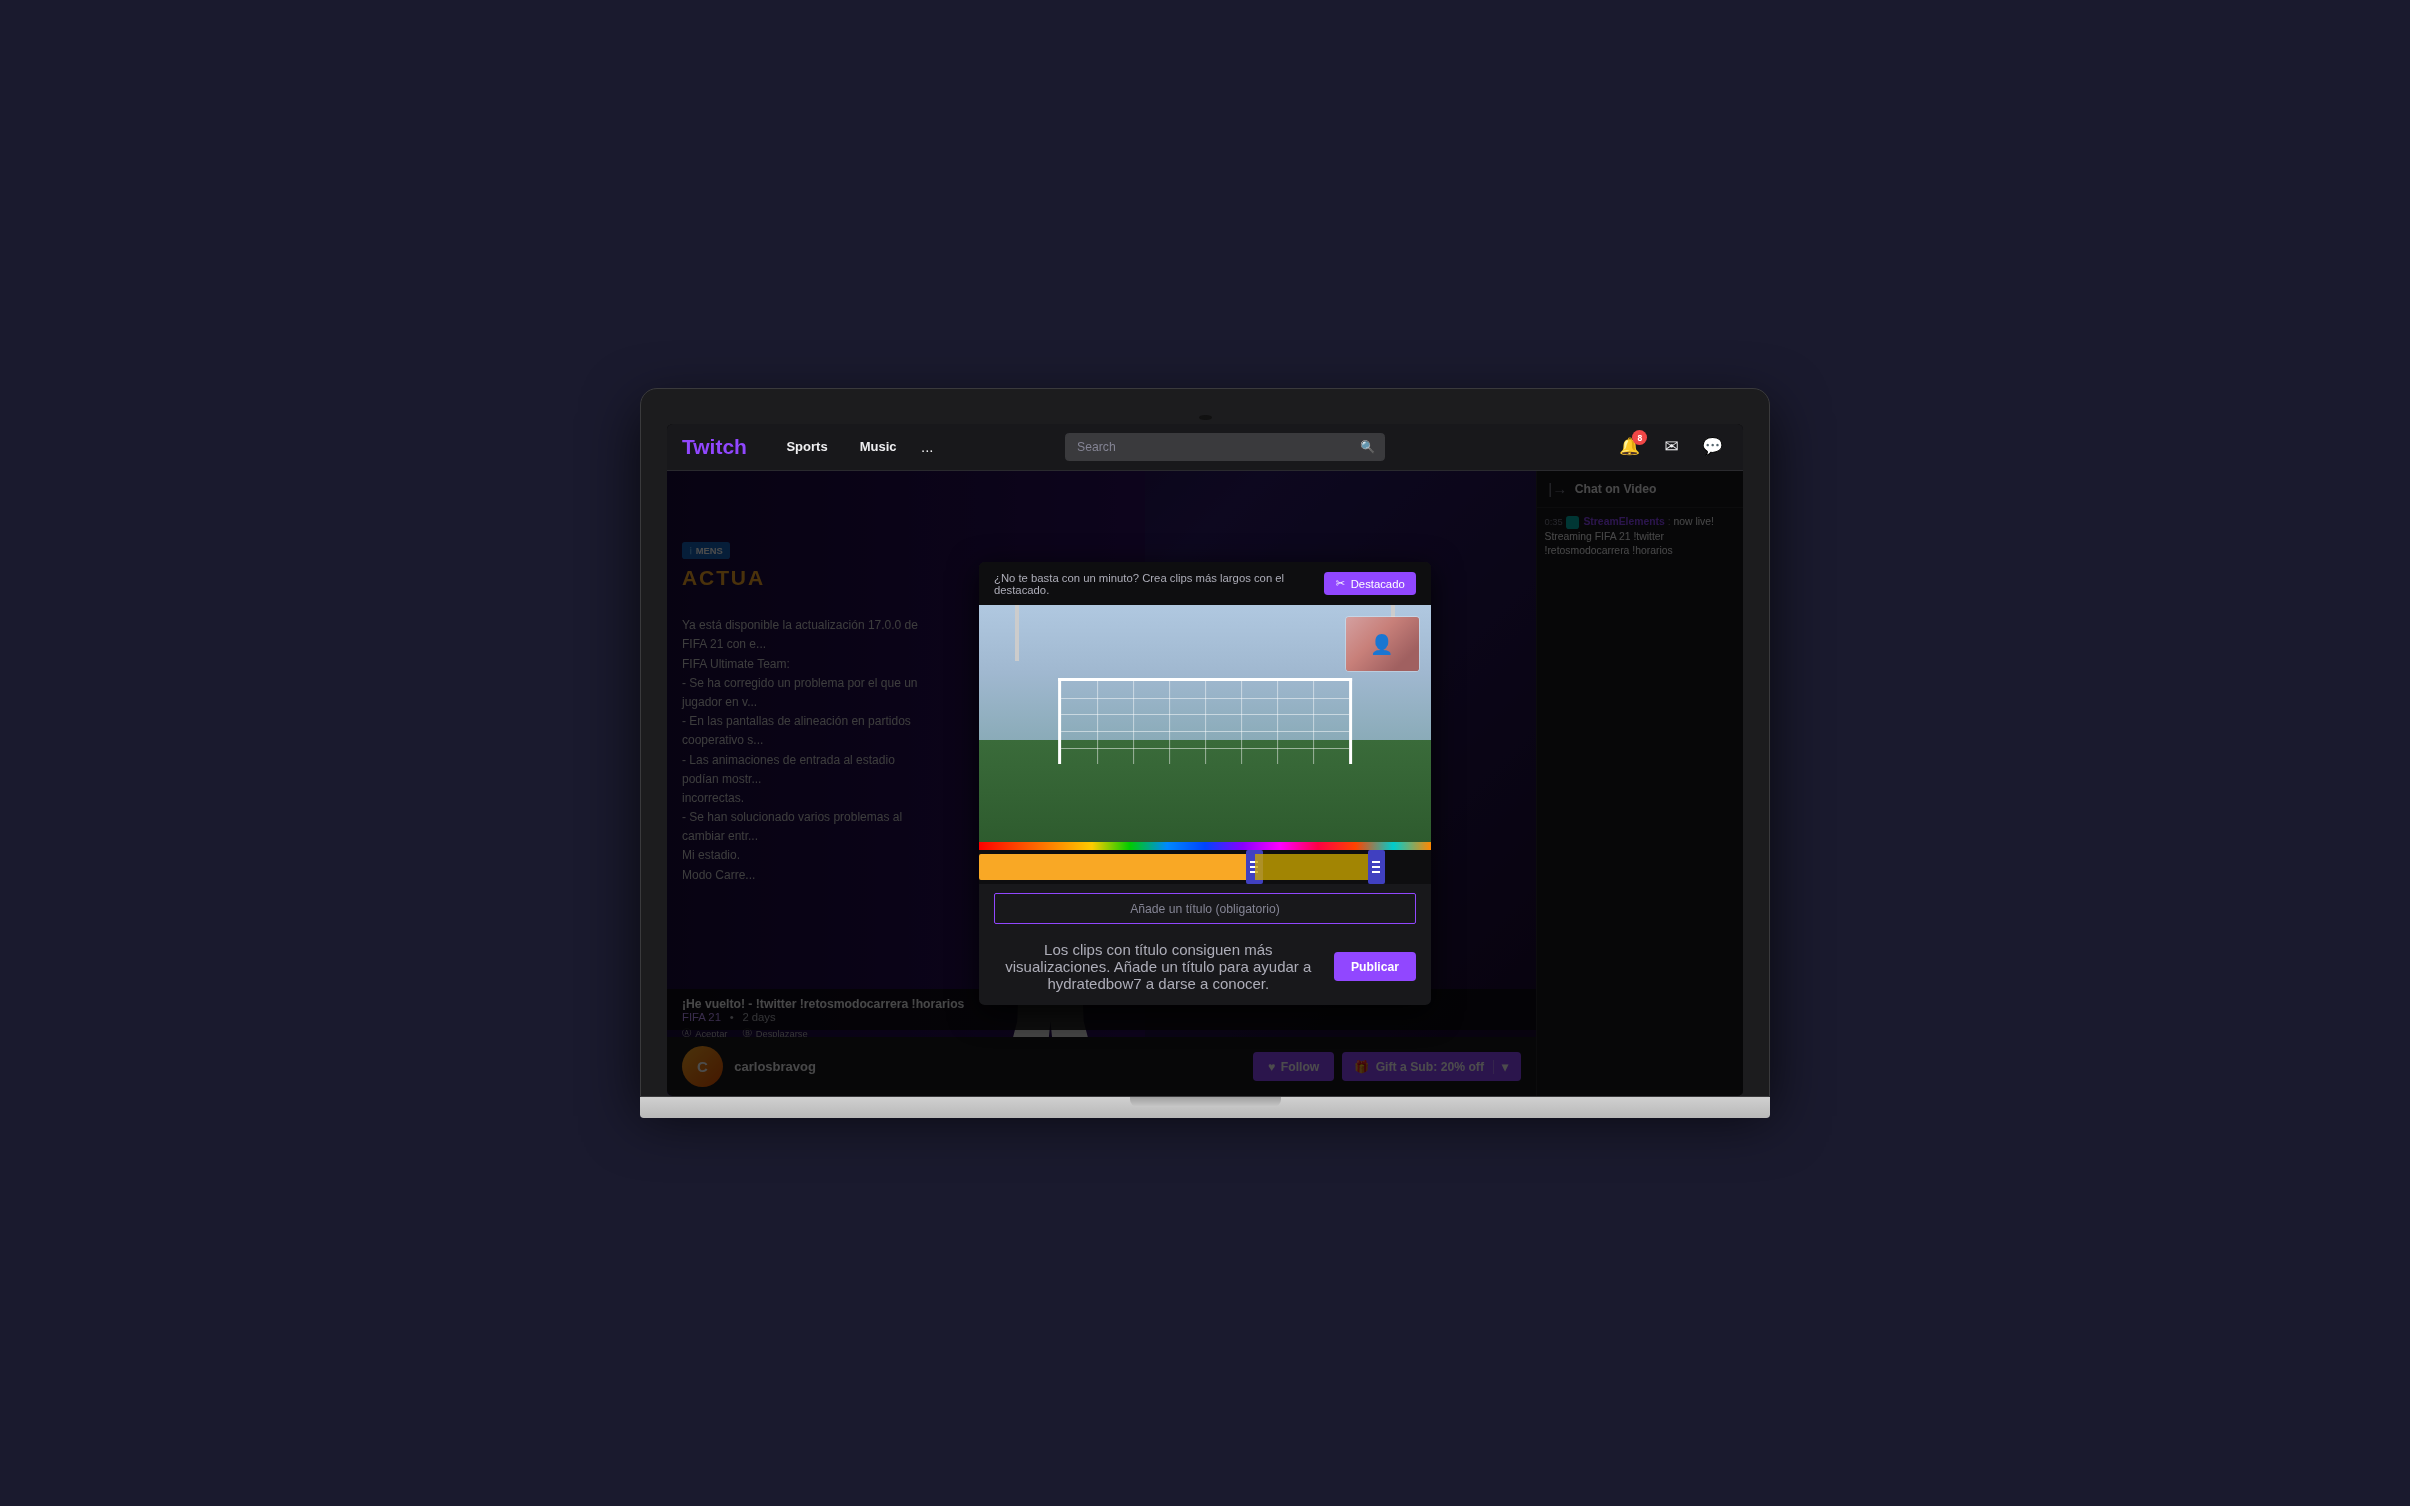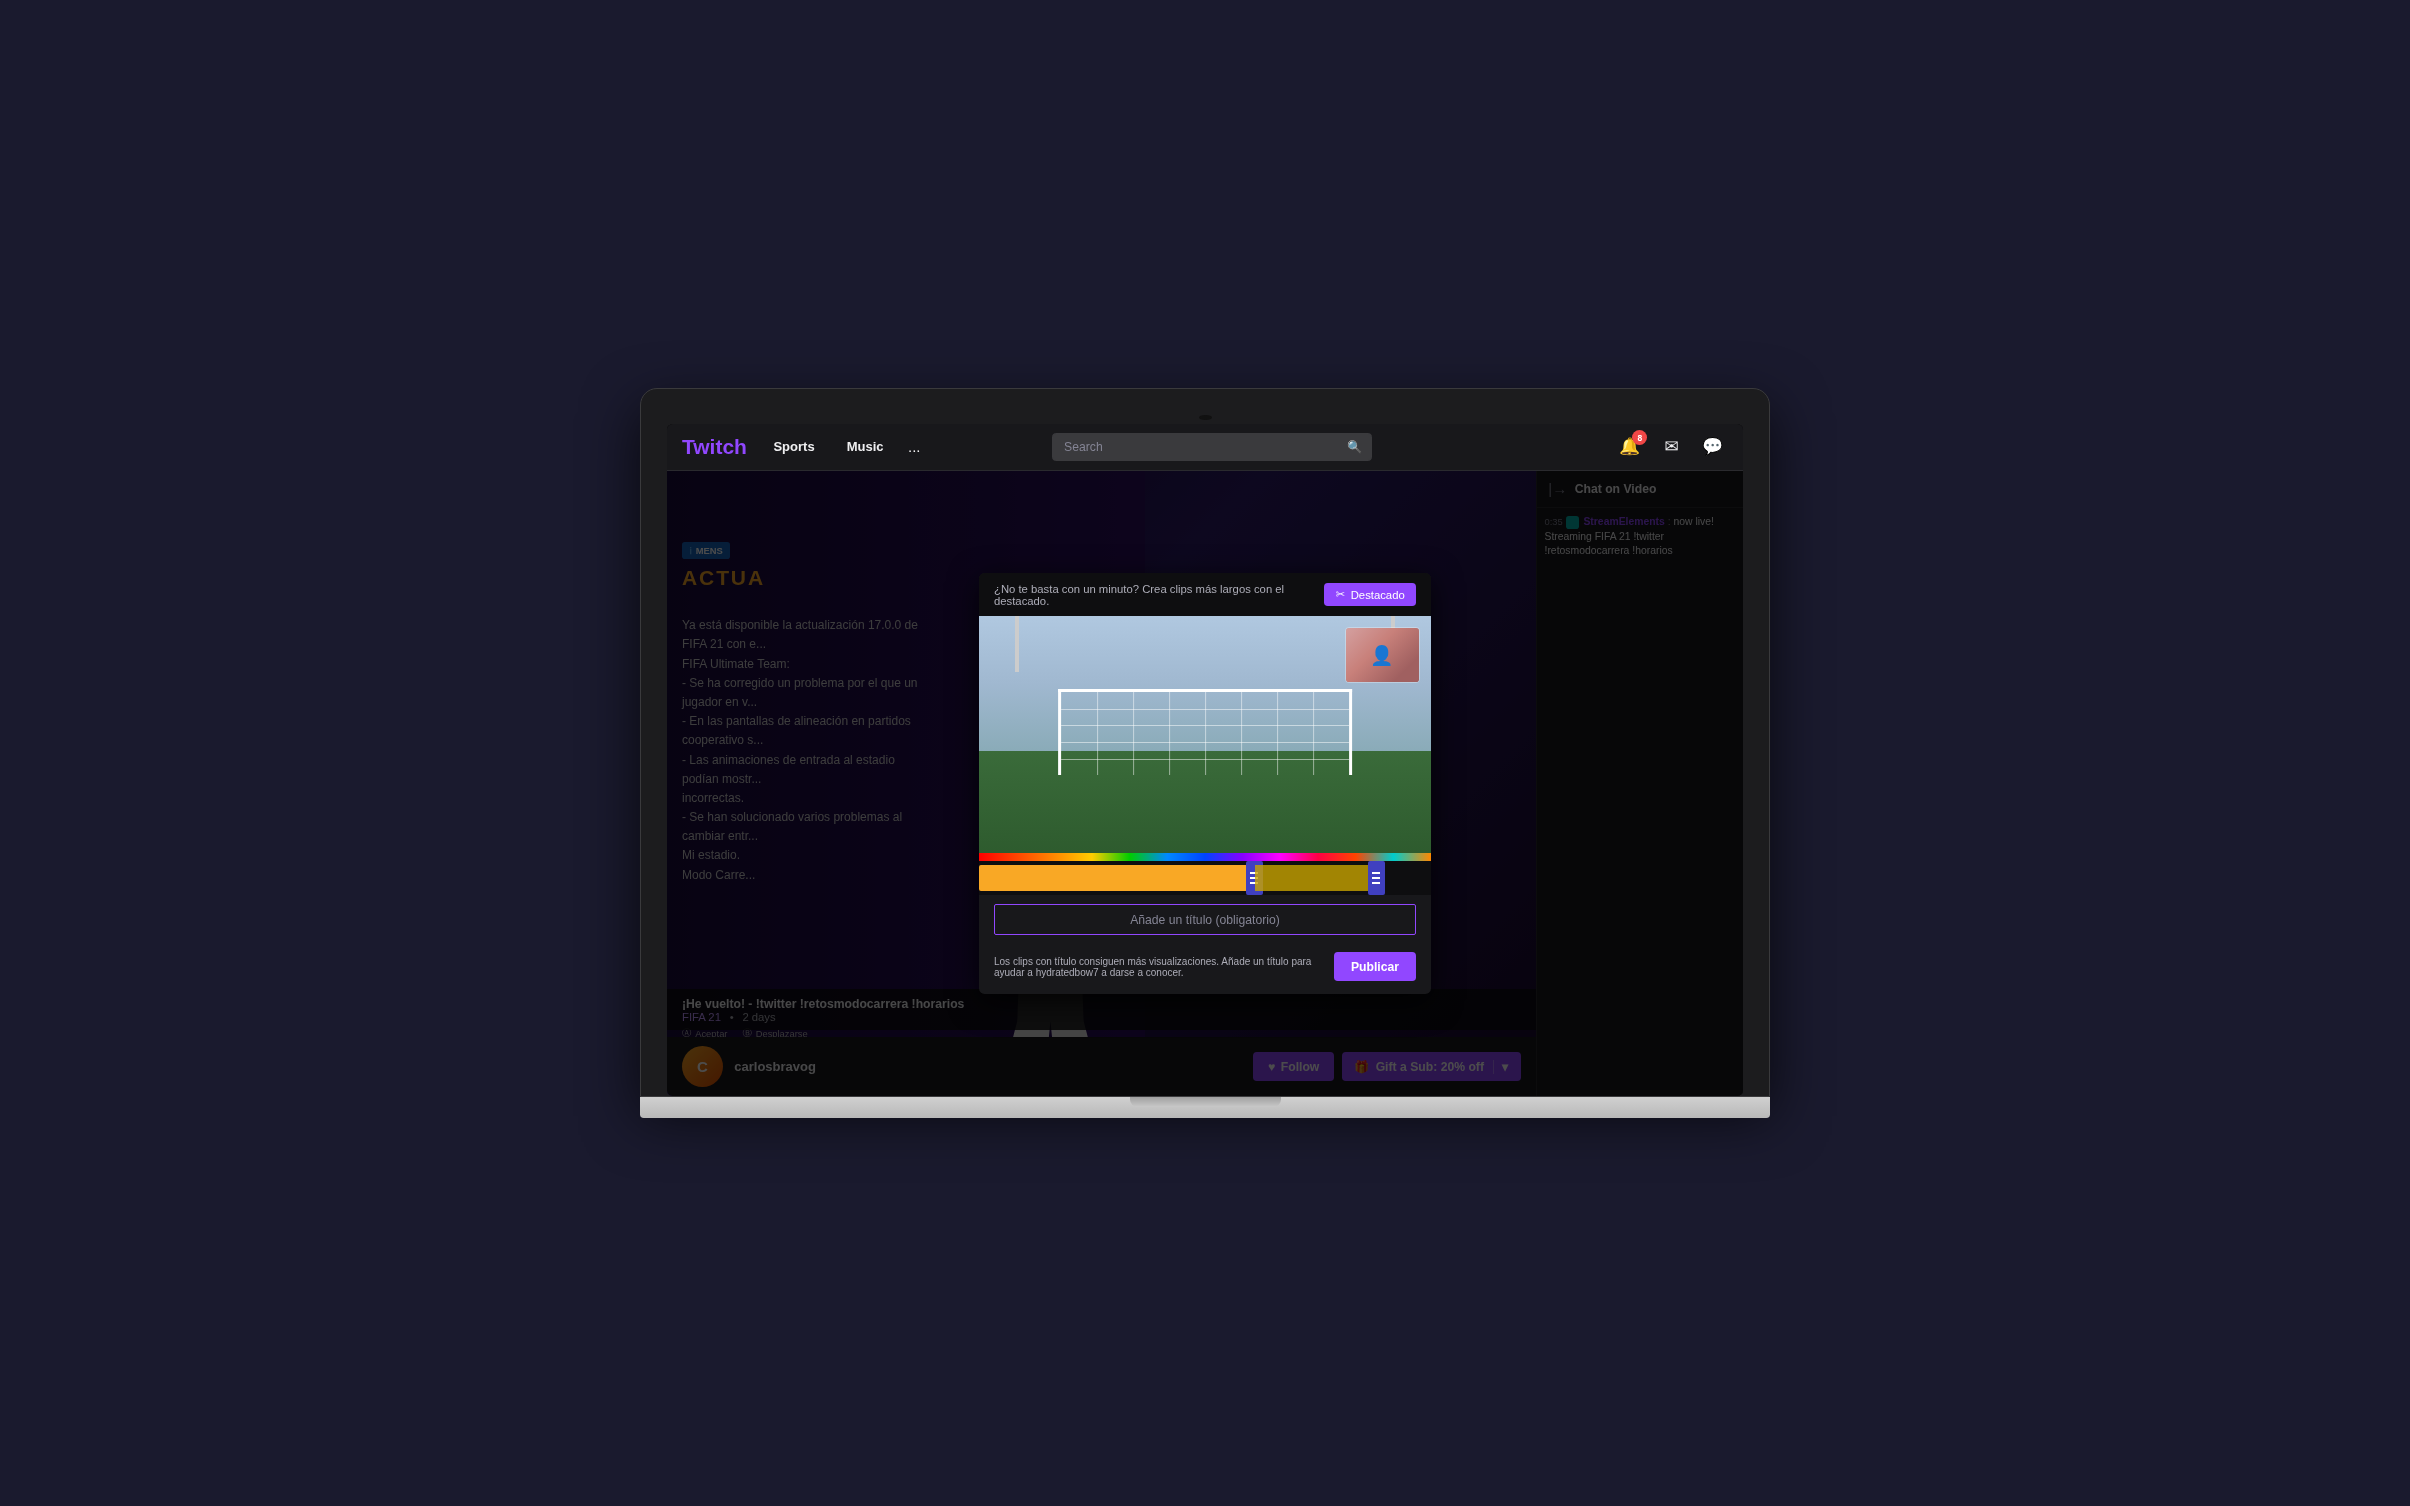--- a/index.html
+++ b/index.html
@@ -67,21 +67,21 @@
       position: relative;
     }
 
     
     .top-nav {
       background: #18181b;
       height: 47px;
       display: flex;
       align-items: center;
       padding: 0 15px;
-      gap: 19px;
+      gap: 32px;
       border-bottom: 0.9px solid #2a2a2e;
       flex-shrink: 0;
       z-index: 10;
       justify-content: space-between;
     }
     .nav-logo {
       color: #9147ff;
       font-size: 21px;
       font-weight: bold;
     }
@@ -613,23 +613,24 @@
     .clip-title-input::placeholder { color: #848494; }
 
     .clip-publish-row {
       padding: 7.5px 15px 13px;
       display: flex;
       align-items: center;
       justify-content: space-between;
     }
     .clip-publish-hint {
       color: #adadb8;
-      font-size: 10px;
+      font-size: 15px;
       flex: 1;
       margin-right: 11.3px;
+      text-align: center;
     }
     .publish-btn {
       background: #9147ff;
       color: white;
       border: none;
       border-radius: 3.8px;
       padding: 7.5px 17px;
       font-size: 12.2px;
       font-weight: 600;
       cursor: pointer;

